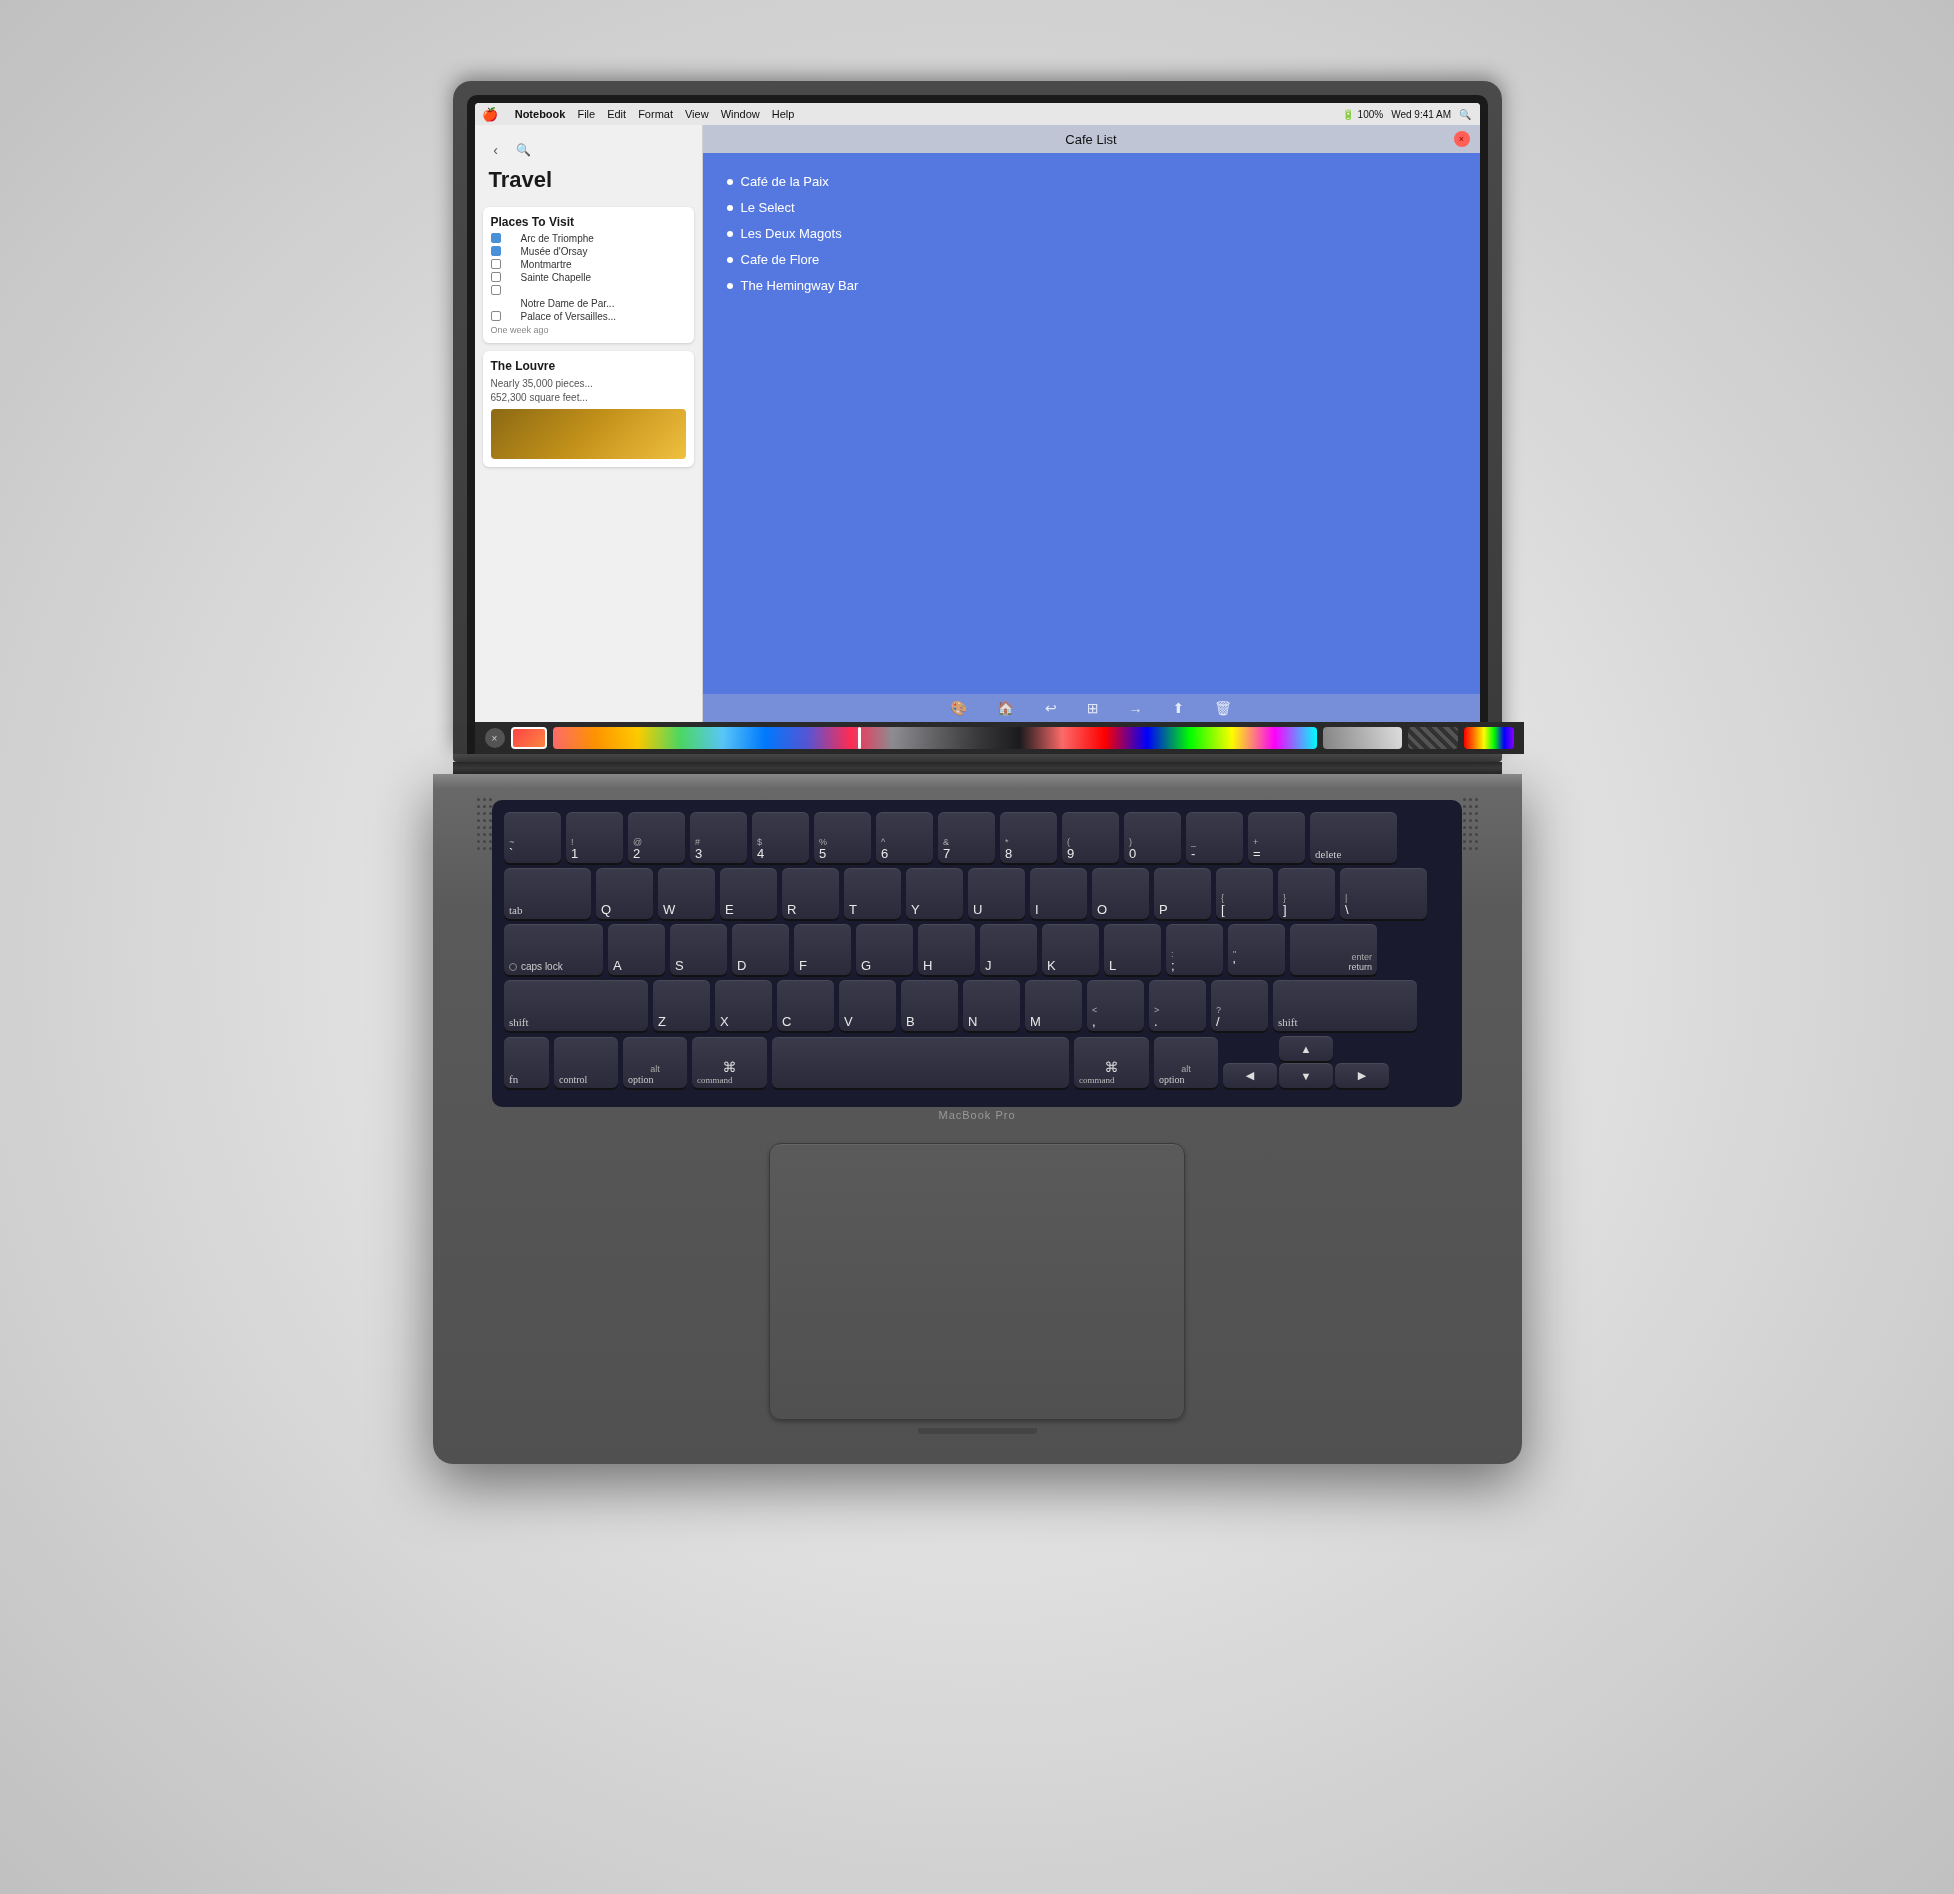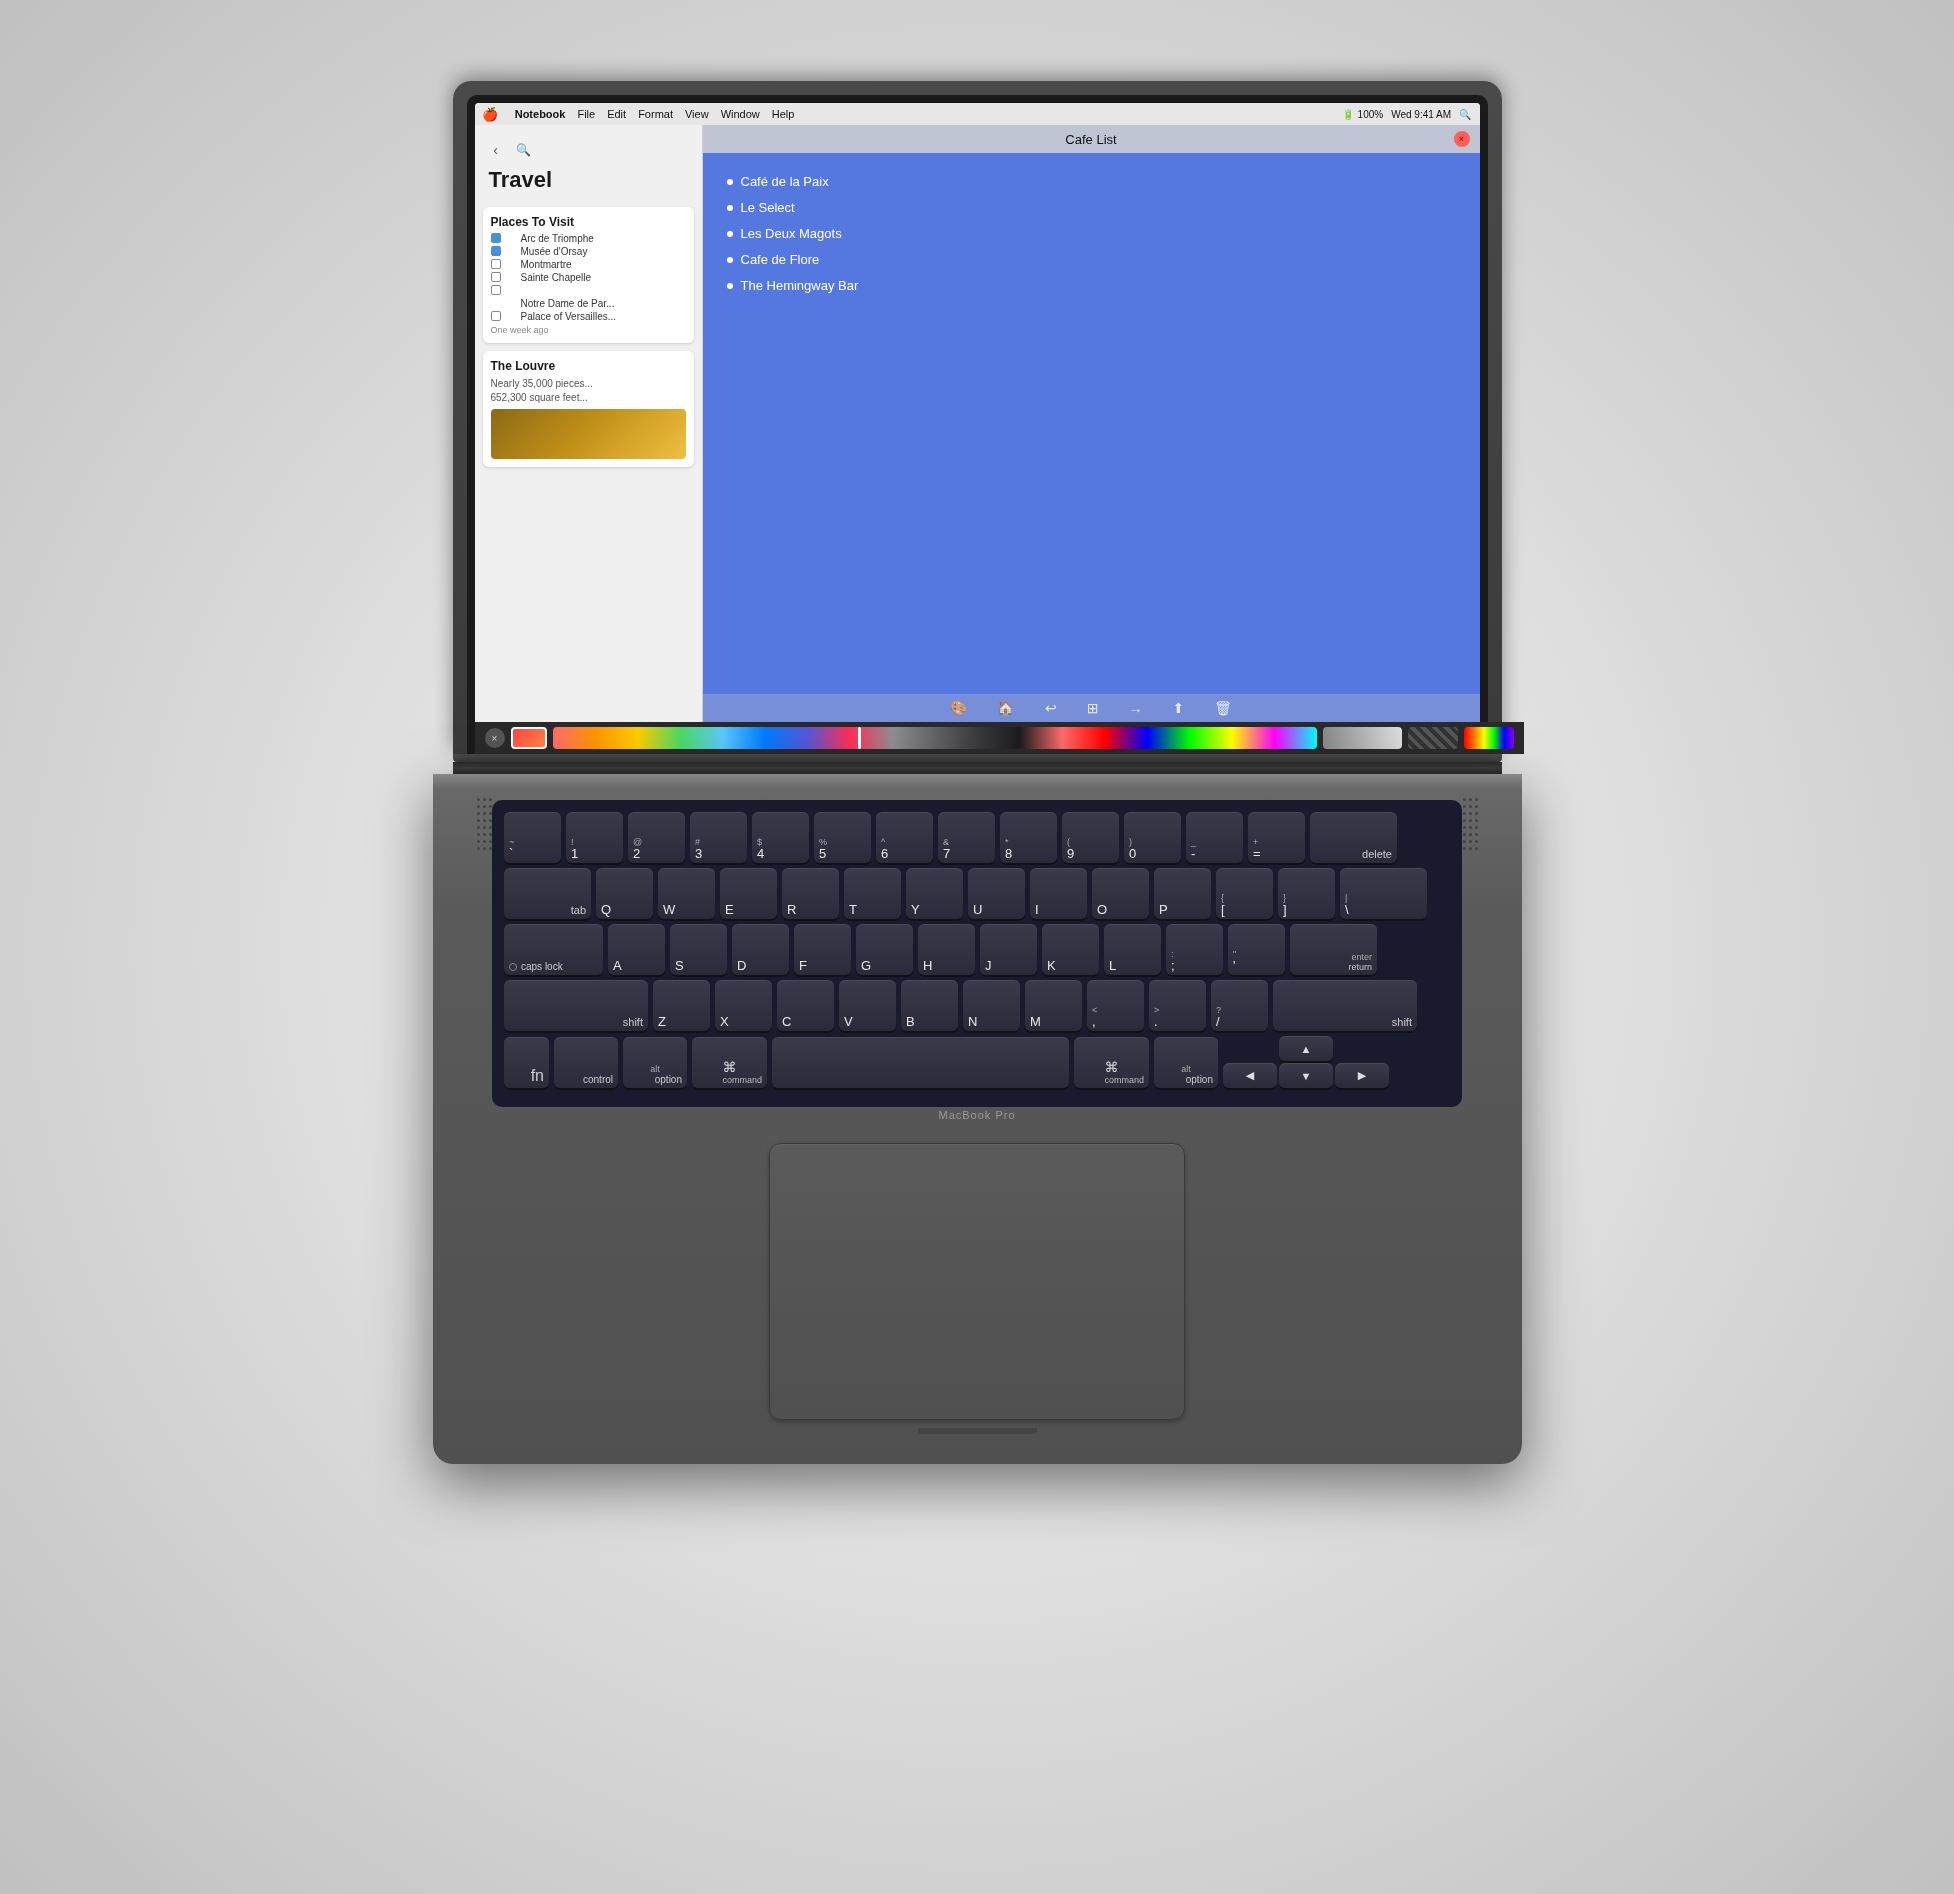--- a/index.html
+++ b/index.html
@@ -485,23 +485,24 @@
     .key.wide-enter { min-width: 87px; }
     .key.wide-space { min-width: 297px; background: linear-gradient(180deg, #3a3a4a 0%, #2a2a3a 100%); }
     .key.fn-key { min-width: 45px; font-size: 9px; }
     .key.cmd-key { min-width: 75px; }
     .key.opt-key { min-width: 64px; }
     .key.ctrl-key { min-width: 64px; }
     .key.arrow-key { min-width: 54px; height: 25px; }
 
     .key-label-center {
       width: 100%;
-      text-align: right;
+      text-align: left;
       font-size: 11px;
       color: #e0e0e0;
+      font-family: Liberation Serif, serif;
     }
 
     .key-label-small-center {
       width: 100%;
       text-align: center;
       font-size: 9px;
       color: #aaa;
     }
 
     
@@ -956,21 +957,21 @@
           <span class="key-top">?</span>
             <span class="key-main">/</span>
         </div>
         <div class="key wide-shift-r">
           <span class="key-label-center" style="font-size:11px;color:#ccc;">shift</span>
         </div>
       </div>
 
       <div class="key-row" style="align-items:center;">
         <div class="key fn-key">
-          <span class="key-label-center" style="font-size:16px;color:#ccc;">fn</span>
+          <span class="key-label-center" style="font-size:11px;color:#ccc;">fn</span>
         </div>
         <div class="key ctrl-key">
           <span class="key-label-center" style="font-size:10px;color:#ccc;">control</span>
         </div>
         <div class="key opt-key">
           <span class="key-label-small-center" style="color:#aaa;">alt</span>
           <span class="key-label-center" style="font-size:10px;color:#ccc;">option</span>
         </div>
         <div class="key cmd-key">
           <span class="key-label-small-center" style="font-size:14px;color:#ddd;">⌘</span>

